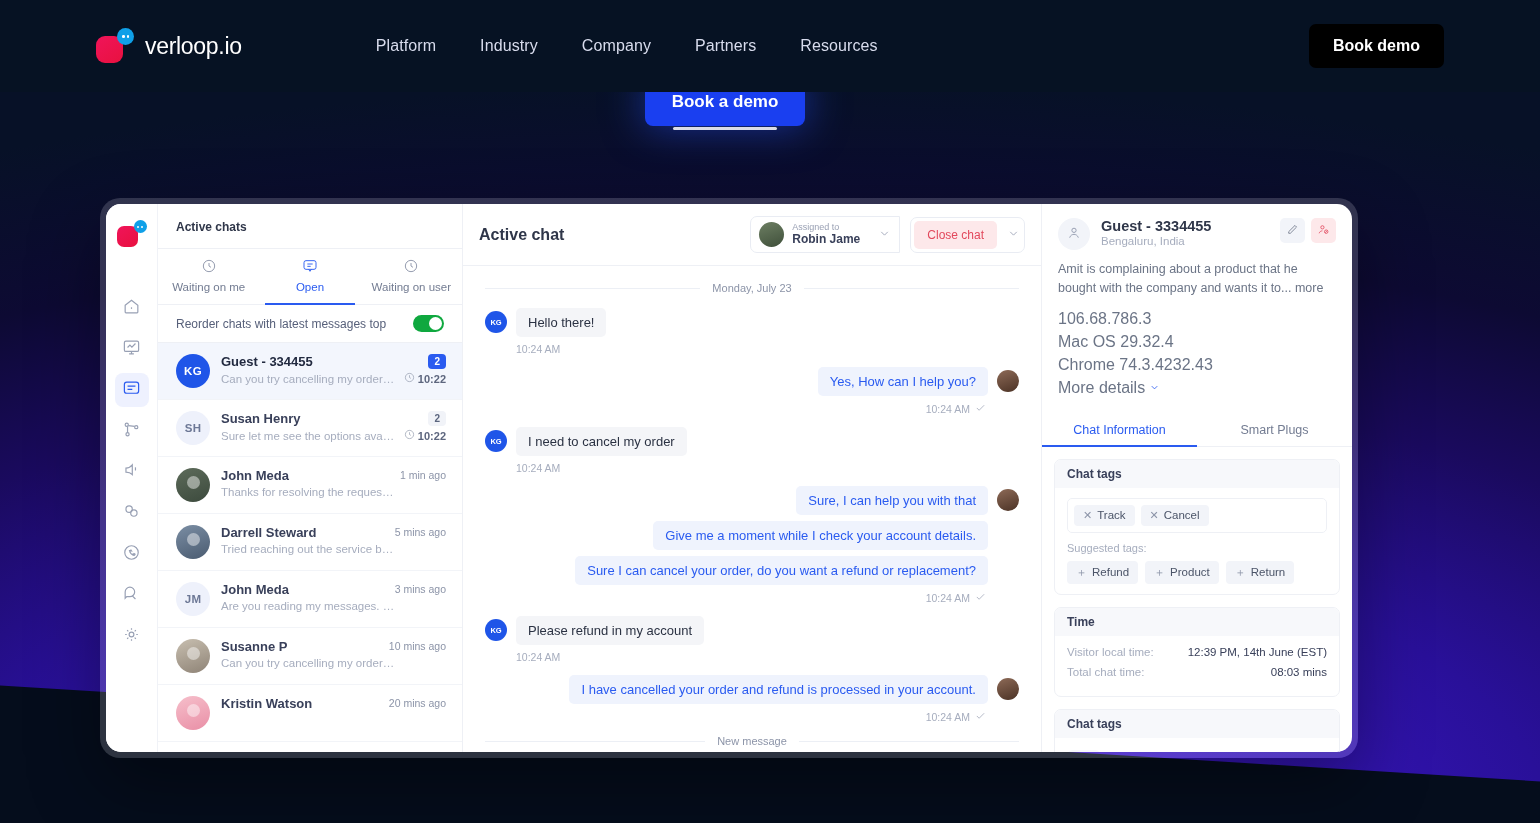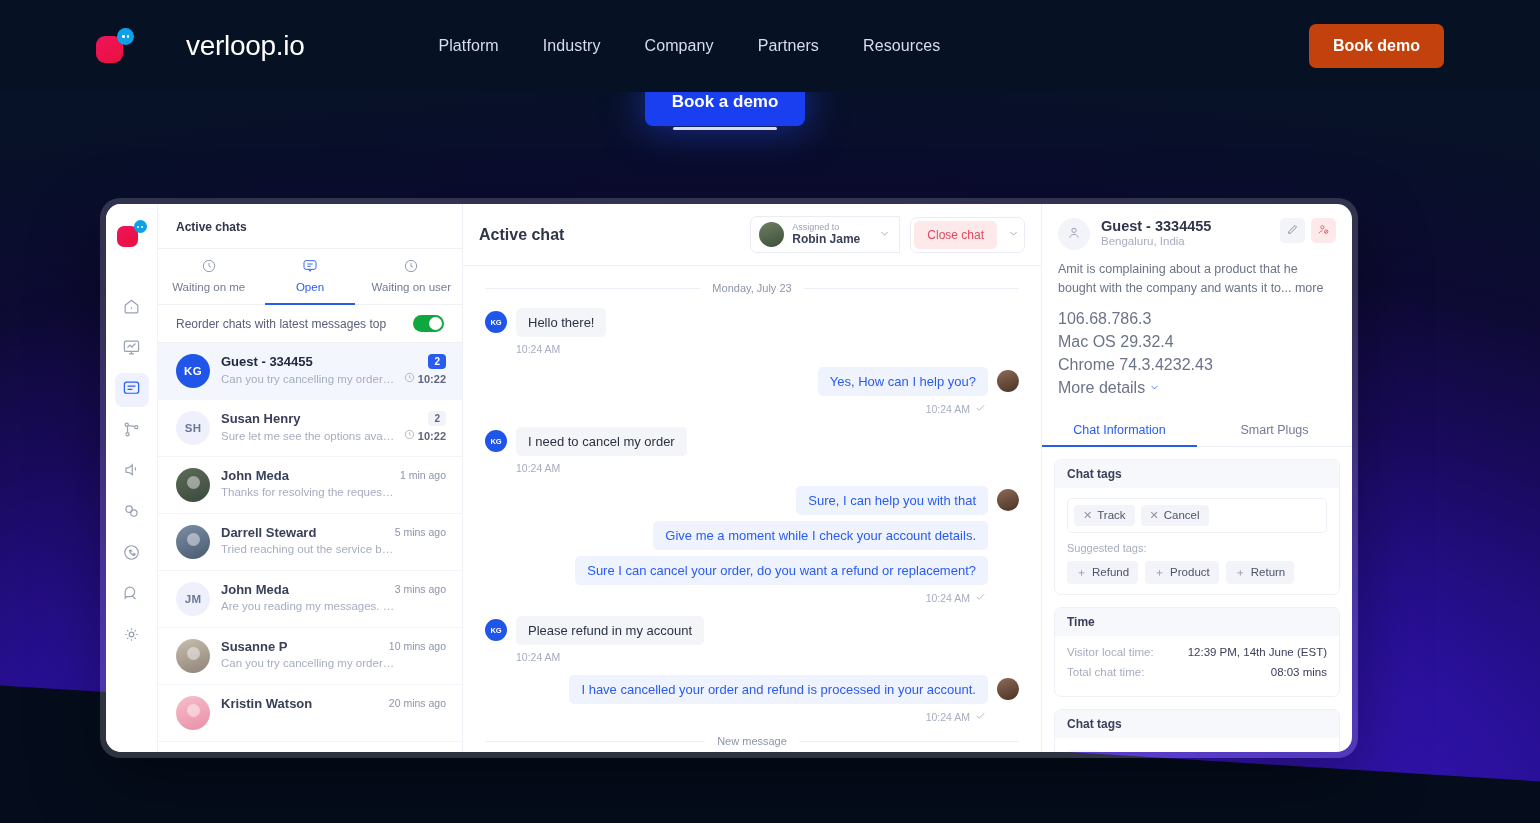--- a/index.html
+++ b/index.html
@@ -36,29 +36,29 @@
   .logo-mark { position: relative; width: 40px; height: 36px; }
   .logo-sq {
     position:absolute; left:0; top:8px; width:27px; height:27px; border-radius:9px;
     background: linear-gradient(145deg,#f0145a 0%, #e8113f 100%);
   }
   .logo-bubble {
     position:absolute; right:2px; top:0; width:17px; height:17px; border-radius:50%;
     background:#0fa0e8; display:flex; align-items:center; justify-content:center; gap:2px;
   }
   .logo-bubble i { width:2.6px; height:2.6px; border-radius:50%; background:#fff; display:block; }
-  .logo-text { color:#fff; font-size:28px; letter-spacing:-0.3px; font-weight:400;margin-left:41px; }
+  .logo-text { color:#fff; font-size:23px; letter-spacing:-0.3px; font-weight:400; }
 
   .nav-links { display:flex; gap:44px; margin-left:134px; }
   .nav-links a {
     color:#d8dced; font-size:16px; text-decoration:none; letter-spacing:0.1px;
   }
   .book-demo {
     margin-left:auto;
-    background:#c2410c; color:#fff; border:none; border-radius:7px;
+    background:#000000; color:#fff; border:none; border-radius:7px;
     padding:13px 24px; font-size:16px; font-weight:700; cursor:pointer;
     font-family:"Liberation Sans", sans-serif;
   }
 
   
   .ghost-cta {
     position:absolute; top:78px; left:645px; width:160px; height:48px;
     background:#1a3ff0; border-radius:8px; color:#fff;
     display:flex; align-items:center; justify-content:center;
     font-size:17px; font-weight:600; z-index:30;

